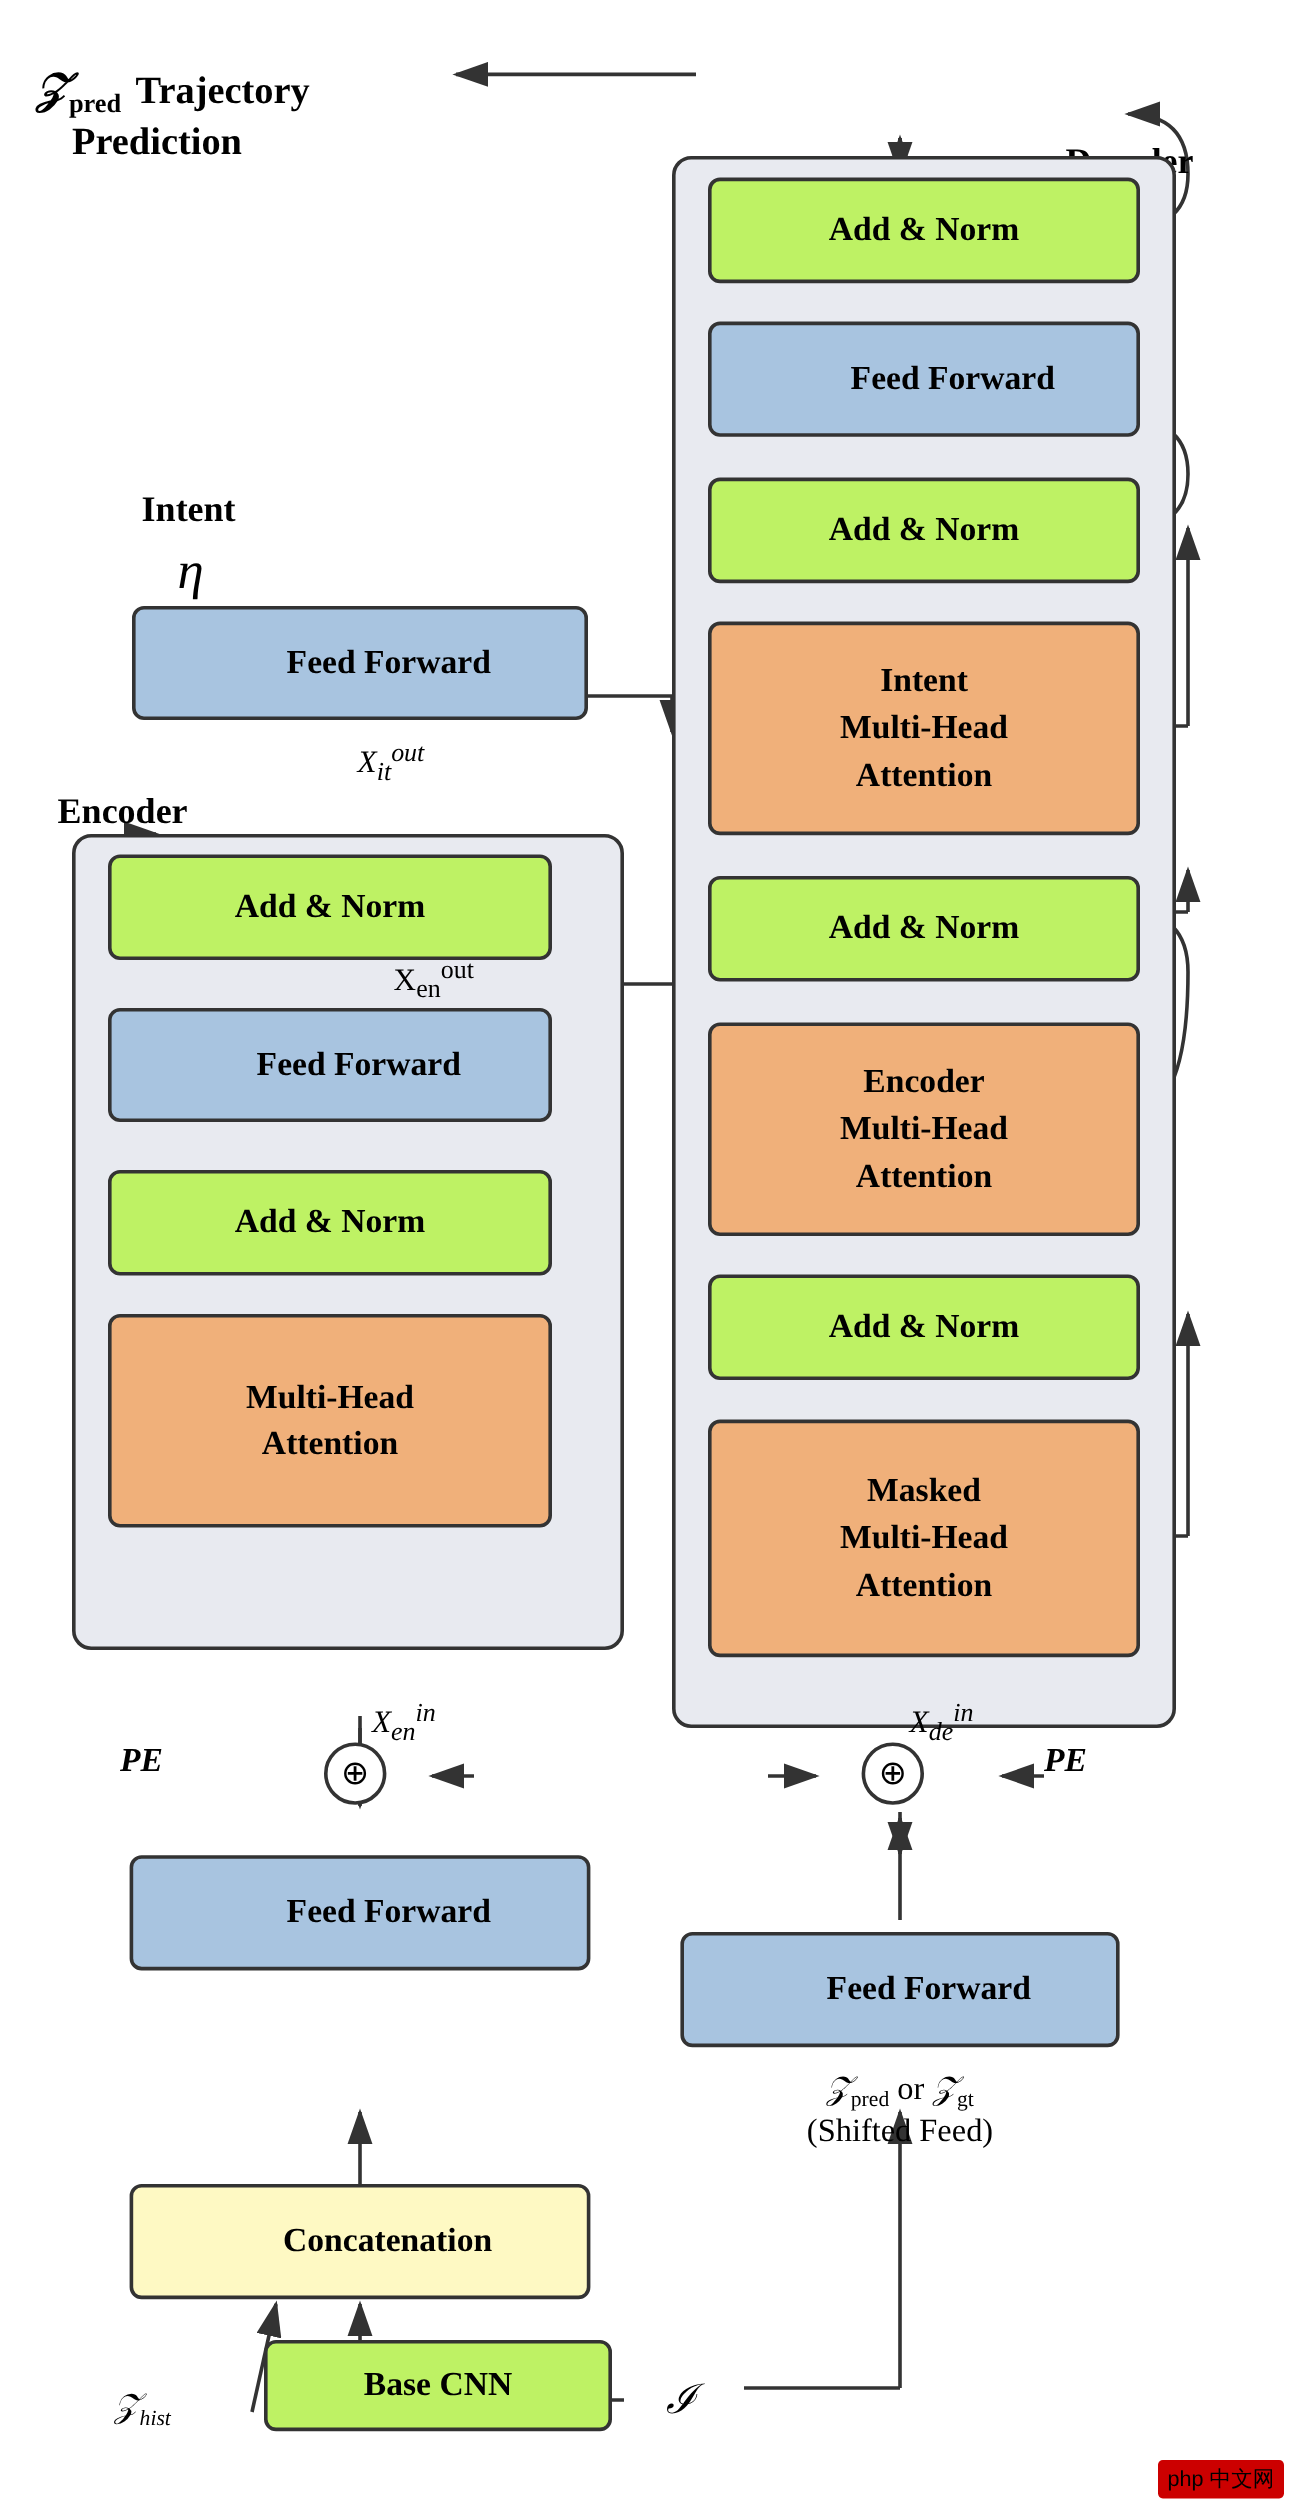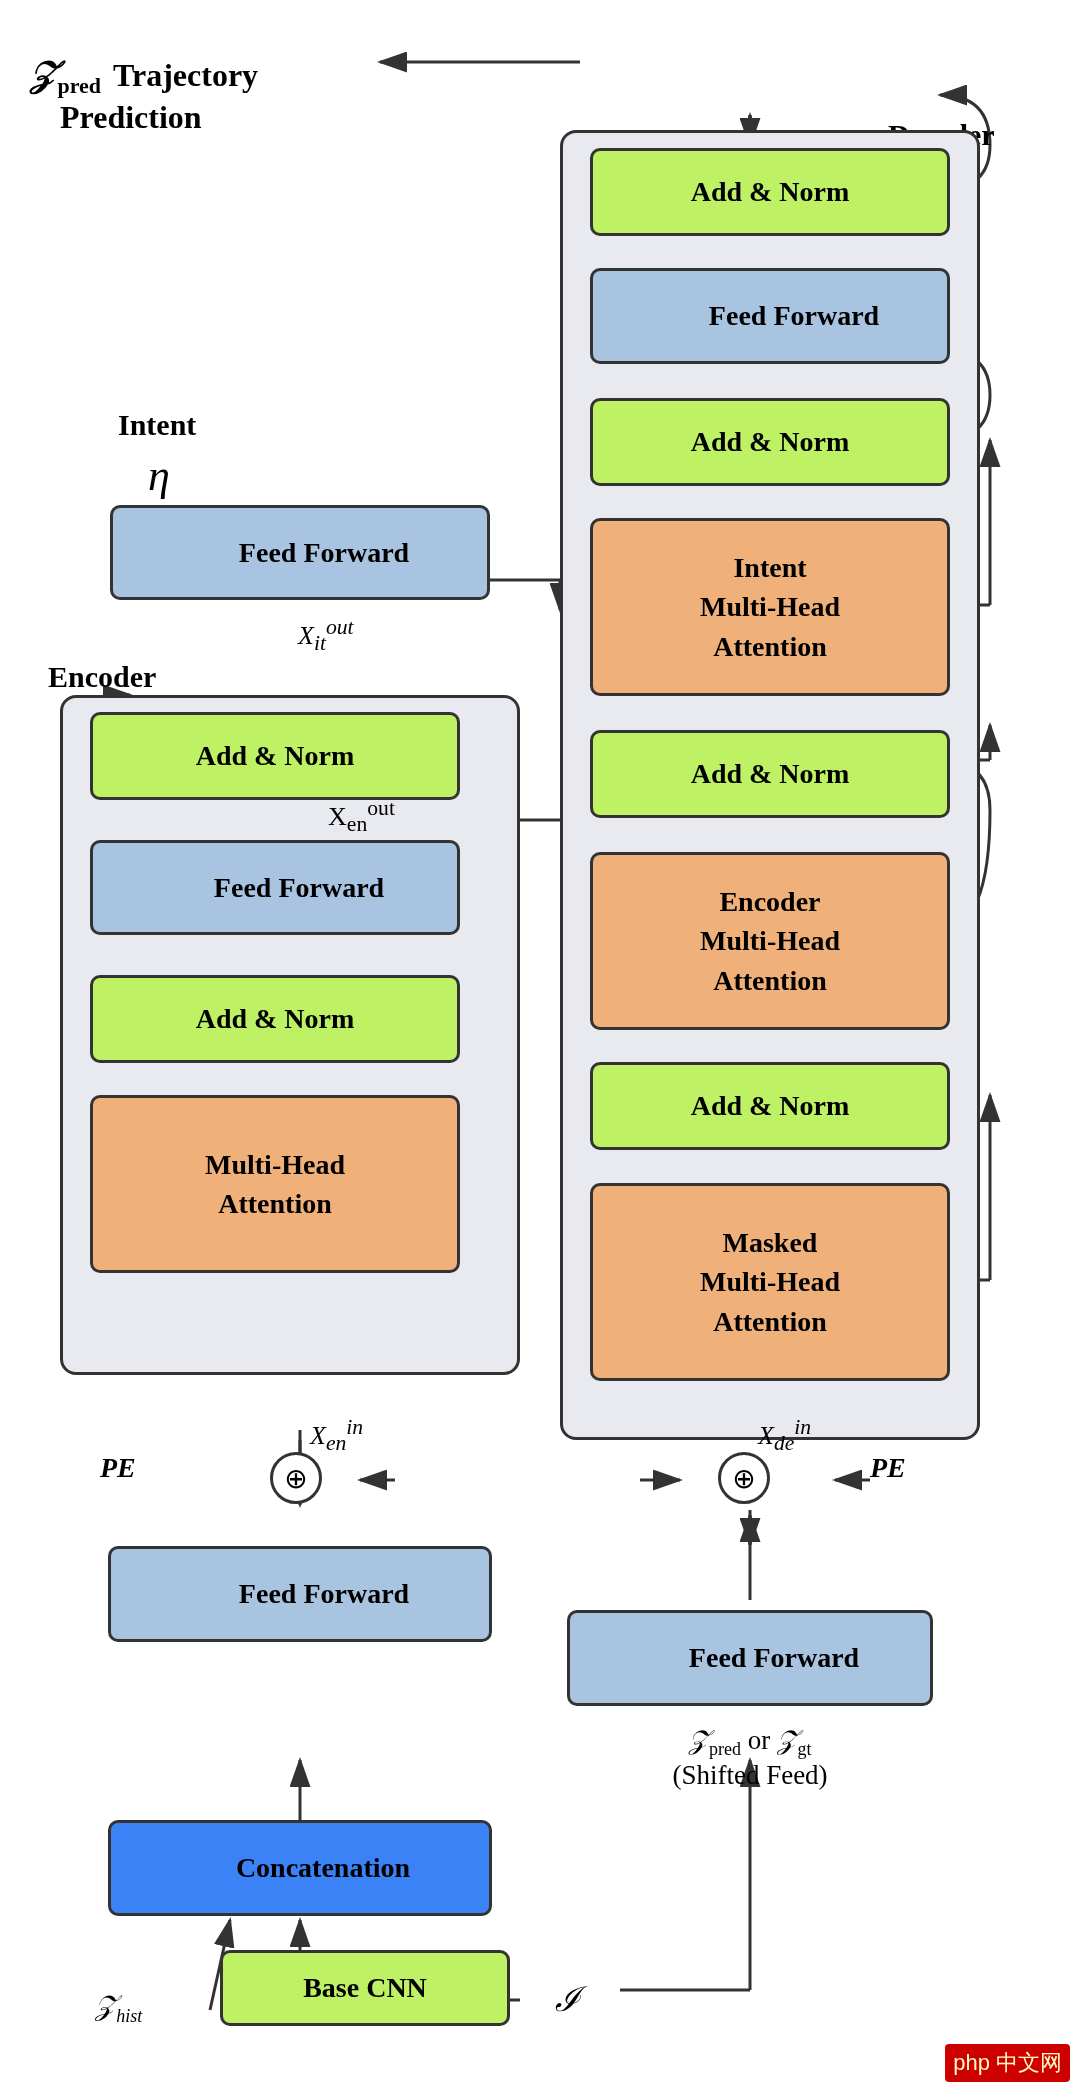--- a/index.html
+++ b/index.html
@@ -42,21 +42,21 @@
       background: #bef264;
       border-color: #333;
     }
 
     .box-orange {
       background: #f0b07a;
       border-color: #333;
     }
 
     .box-green {
-      background: #3b82f6;
+      background: #fef9c3;
       border-color: #333;
       padding-left: 46px;
     }
 
     .box-cyan {
       background: #7fd8f0;
       border-color: #333;
     }
 
     
@@ -83,22 +83,22 @@
       height: 2092px;
       pointer-events: none;
     }
 
     
     .watermark {
       position: absolute;
       bottom: 10px;
       right: 10px;
       background: #cc0000;
-      color: #fef9c3;
-      font-size: 22px;
+      color: #000000;
+      font-size: 18px;
       padding: 4px 8px;
       border-radius: 4px;
       font-family: Arial, sans-serif;
     }
   </style>
 </head>
 <body>
 
 <div class="diagram">
 

